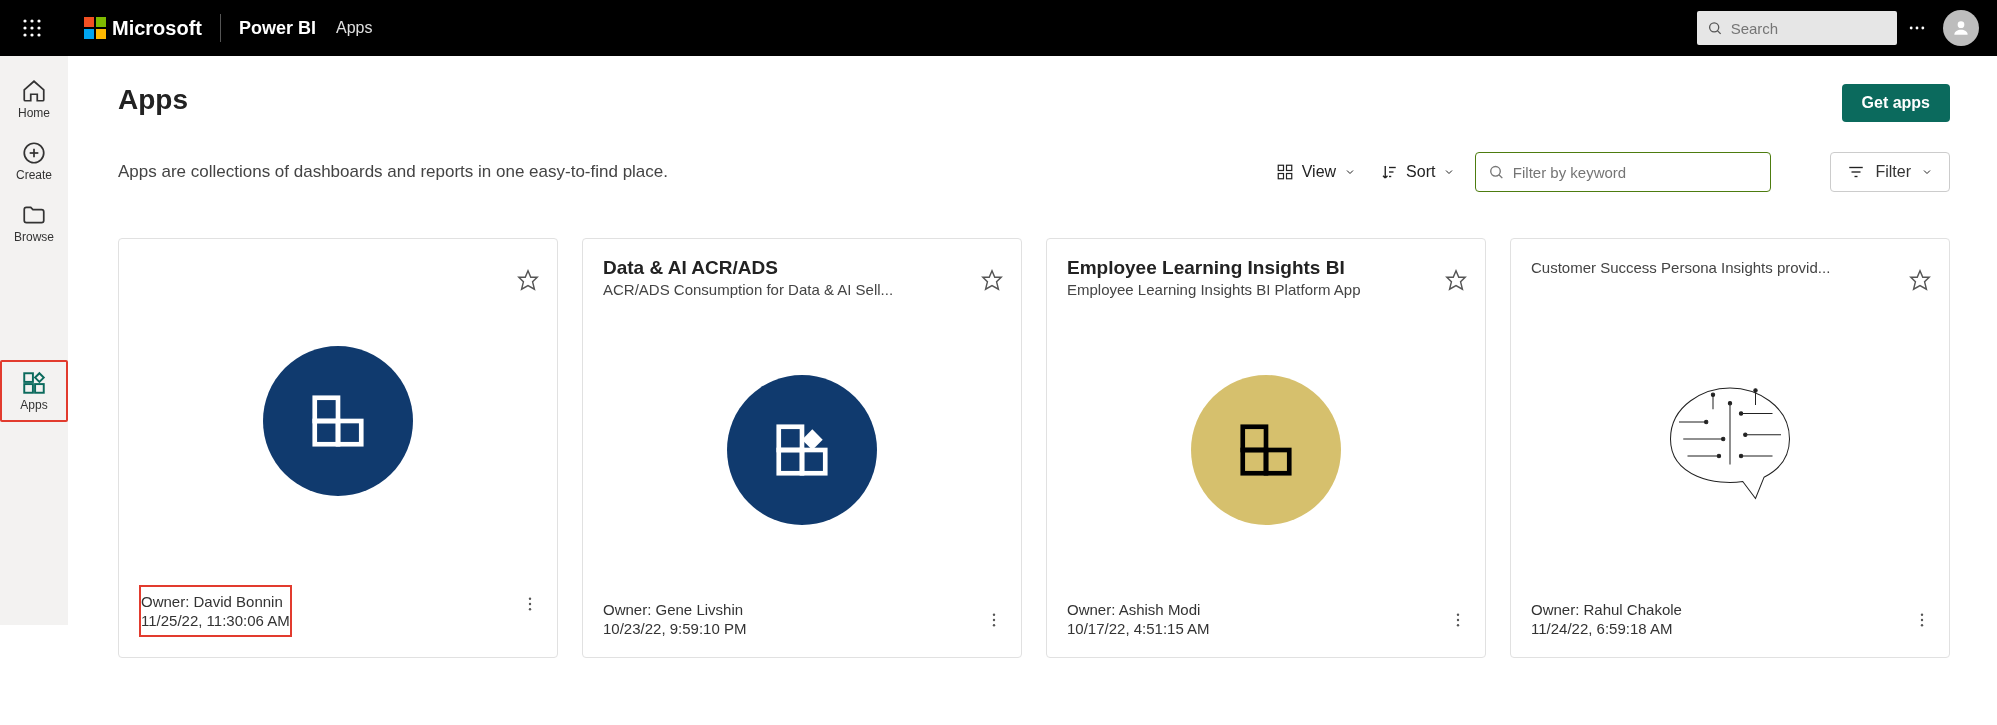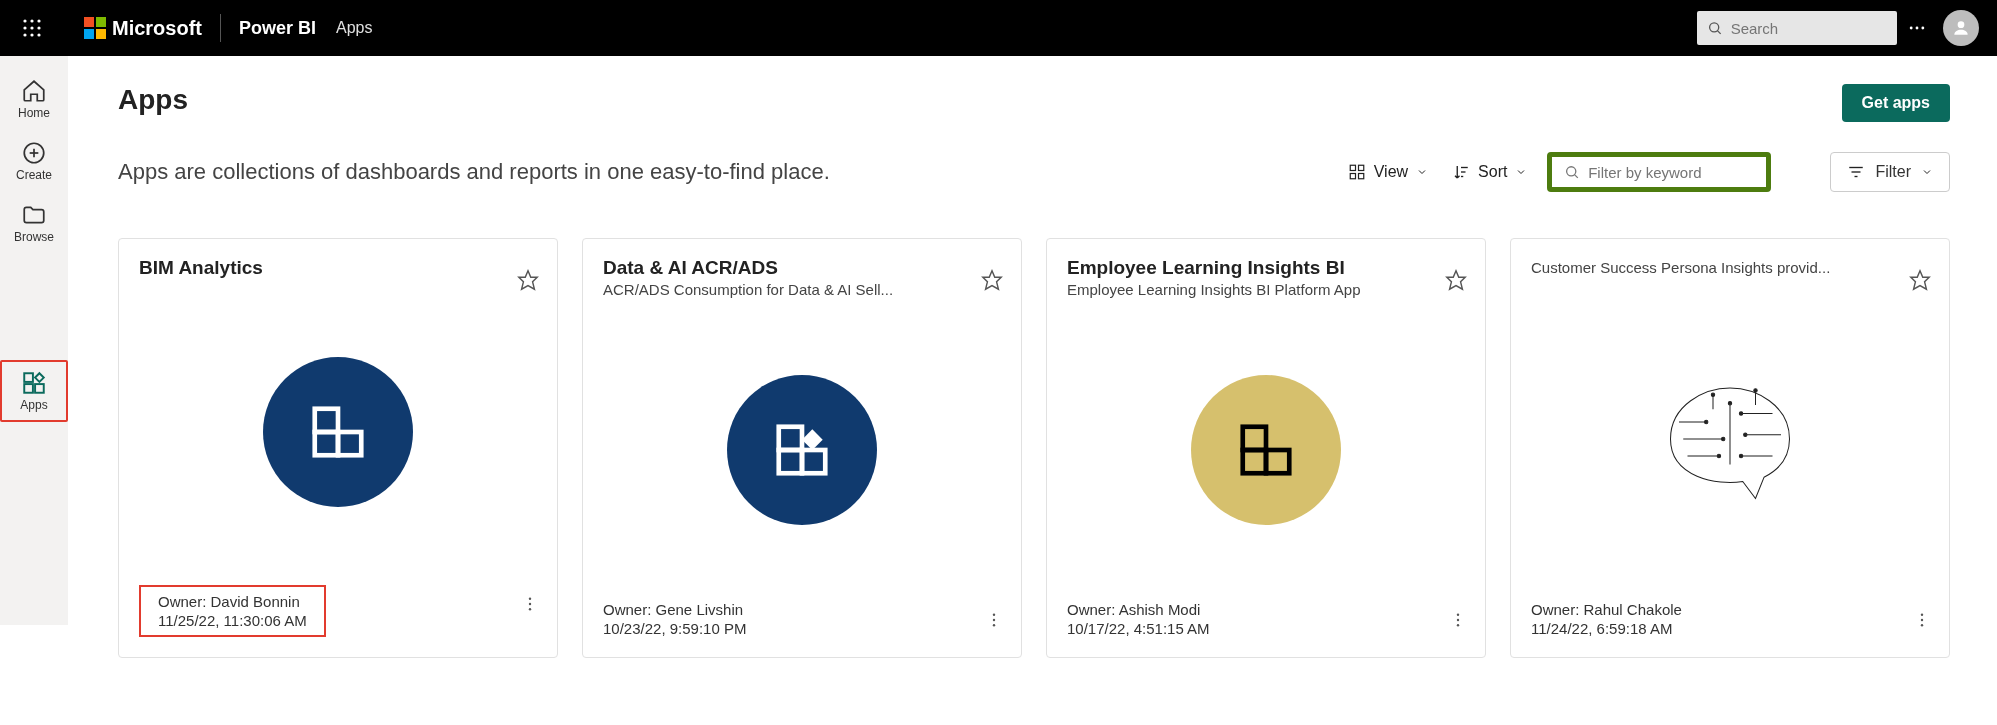--- a/index.html
+++ b/index.html
@@ -28,42 +28,42 @@
   .nav-item { width:68px; display:flex; flex-direction:column; align-items:center; gap:2px; padding:8px 0; cursor:pointer; border-radius:2px;}
   .nav-item .lbl { font-size:12px; color:#333;}
   .nav-sel { border:2px solid #e23b2e; }
   .nav-sel svg{ color:#0b6a5d;}
   .nav-sel .lbl{ color:#333;}
   
   .main { flex:1; padding:28px 50px 20px 50px;}
   .pg-head { display:flex; justify-content:space-between; align-items:flex-start;}
   .pg-title { font-size:28px; font-weight:600; color:#222;}
   .get-btn { background:#0b6a5d; color:#fff; font-size:16px; font-weight:600; padding:10px 20px; border:none; border-radius:4px; cursor:pointer;}
-  .subtitle { font-size:22px; color:#444; margin-top:24px;}
+  .subtitle { font-size:17px; color:#444; margin-top:24px;}
   .toolbar { display:flex; justify-content:flex-end; align-items:center; gap:16px; margin-top:-26px;}
   .tb-btn { display:flex; align-items:center; gap:8px; font-size:16px; color:#222; cursor:pointer; padding:6px 4px;}
-  .filter-input-wrap { border:5px solid #4d7c0f; border-radius:4px; height:40px; width:224px; display:flex; align-items:center; padding:0 12px; gap:8px; color:#777;}
+  .filter-input-wrap { border:1px solid #4d7c0f; border-radius:4px; height:40px; width:296px; display:flex; align-items:center; padding:0 12px; gap:8px; color:#777;}
   .filter-input-wrap input { border:none; outline:none; font-size:15px; width:100%; color:#333;}
   .filter-btn { border:1px solid #ccc; border-radius:4px; height:40px; display:flex; align-items:center; gap:10px; padding:0 16px; cursor:pointer; font-size:16px;margin-left:43px;}
   
   .cards { display:flex; gap:24px; margin-top:46px;}
   .card { width:440px; height:420px; border:1px solid #e1e1e1; border-radius:4px; padding:18px 0 0 0; display:flex; flex-direction:column; position:relative;}
   .card-head { padding:0 20px;}
   .c-title { font-size:19px; font-weight:600; color:#222;}
   .c-desc { font-size:15px; color:#444; margin-top:2px; max-width:350px; white-space:nowrap; overflow:hidden; text-overflow:ellipsis;}
   .star { position:absolute; top:30px; right:18px; cursor:pointer; color:#555;}
   .c-icon { flex:1; display:flex; align-items:center; justify-content:center;}
   .circle { width:150px; height:150px; border-radius:50%; display:flex; align-items:center; justify-content:center;}
   .circle.blue{ background:#103a6e;}
   .circle.gold{ background:#d6c06d;}
   .c-foot { padding:0 20px 20px 20px; position:relative;}
   .owner { font-size:15px; color:#333;}
   .ts { font-size:15px; color:#333; margin-top:2px;}
   .more { position:absolute; right:18px; top:10px; cursor:pointer; color:#555;}
-  .foot-box { border:2px solid #e23b2e; padding:6px 17px; display:inline-block;}
+  .foot-box { border:2px solid #e23b2e; padding:6px 0; display:inline-block;}
   .brain svg{ width:170px; height:140px;}
 </style>
 </head>
 <body>
 
 <div class="topbar">
   <div class="waffle">
     <svg width="18" height="18" viewBox="0 0 18 18">
         <g fill="#fff">
           <circle cx="2" cy="2" r="1.6"></circle>
@@ -198,21 +198,20 @@
               <polyline points="6 9 12 15 18 9"></polyline>
             </svg>
         </div>
       </div>
     </div>
 
     <div class="cards">
 
       <div class="card">
         <div class="card-head">
-          <div class="c-title">BIM Analytics</div>
         </div>
         <span class="star">
           <svg width="22" height="22" viewBox="0 0 24 24" fill="none" stroke="#555" stroke-width="1.6">
               <polygon points="12 2 15 9 22 9 17 14 19 22 12 18 5 22 7 14 2 9 9 9"></polygon>
             </svg>
         </span>
         <div class="c-icon">
           <div class="circle blue">
             <svg width="62" height="62" viewBox="0 0 24 24" fill="none" stroke="#fff" stroke-width="1.8">
                 <rect x="3" y="3" width="9" height="9"></rect>

